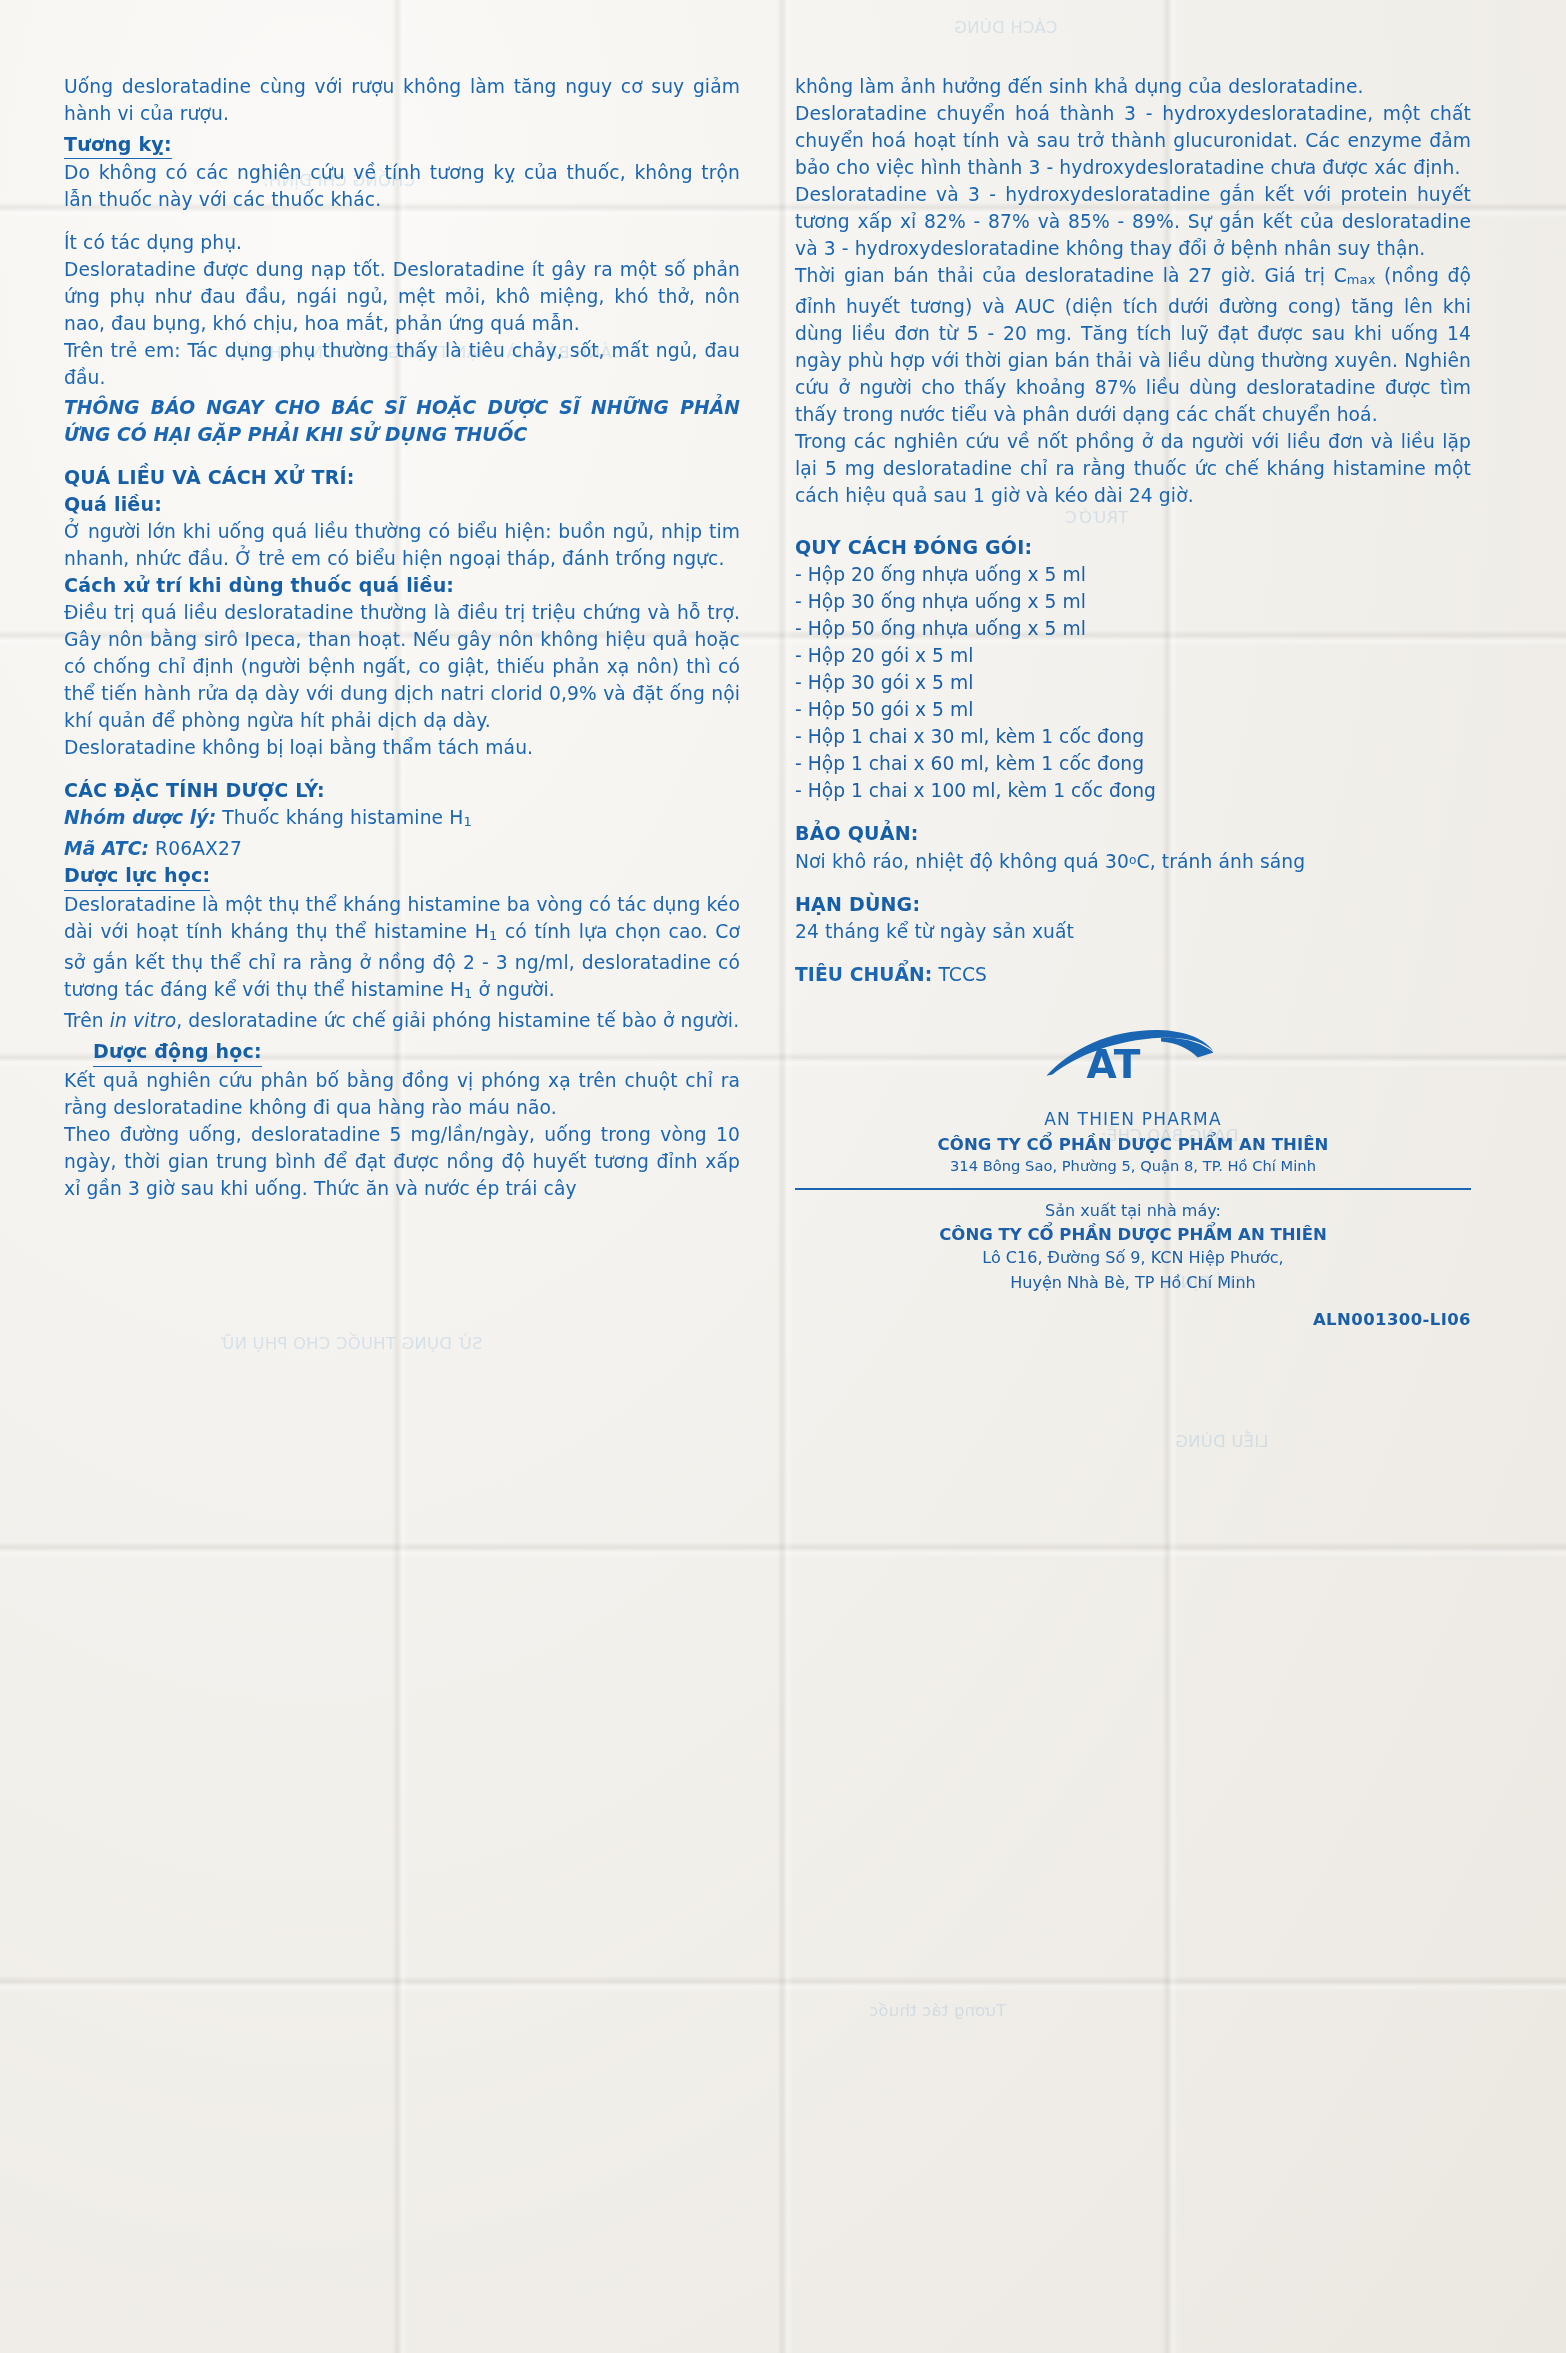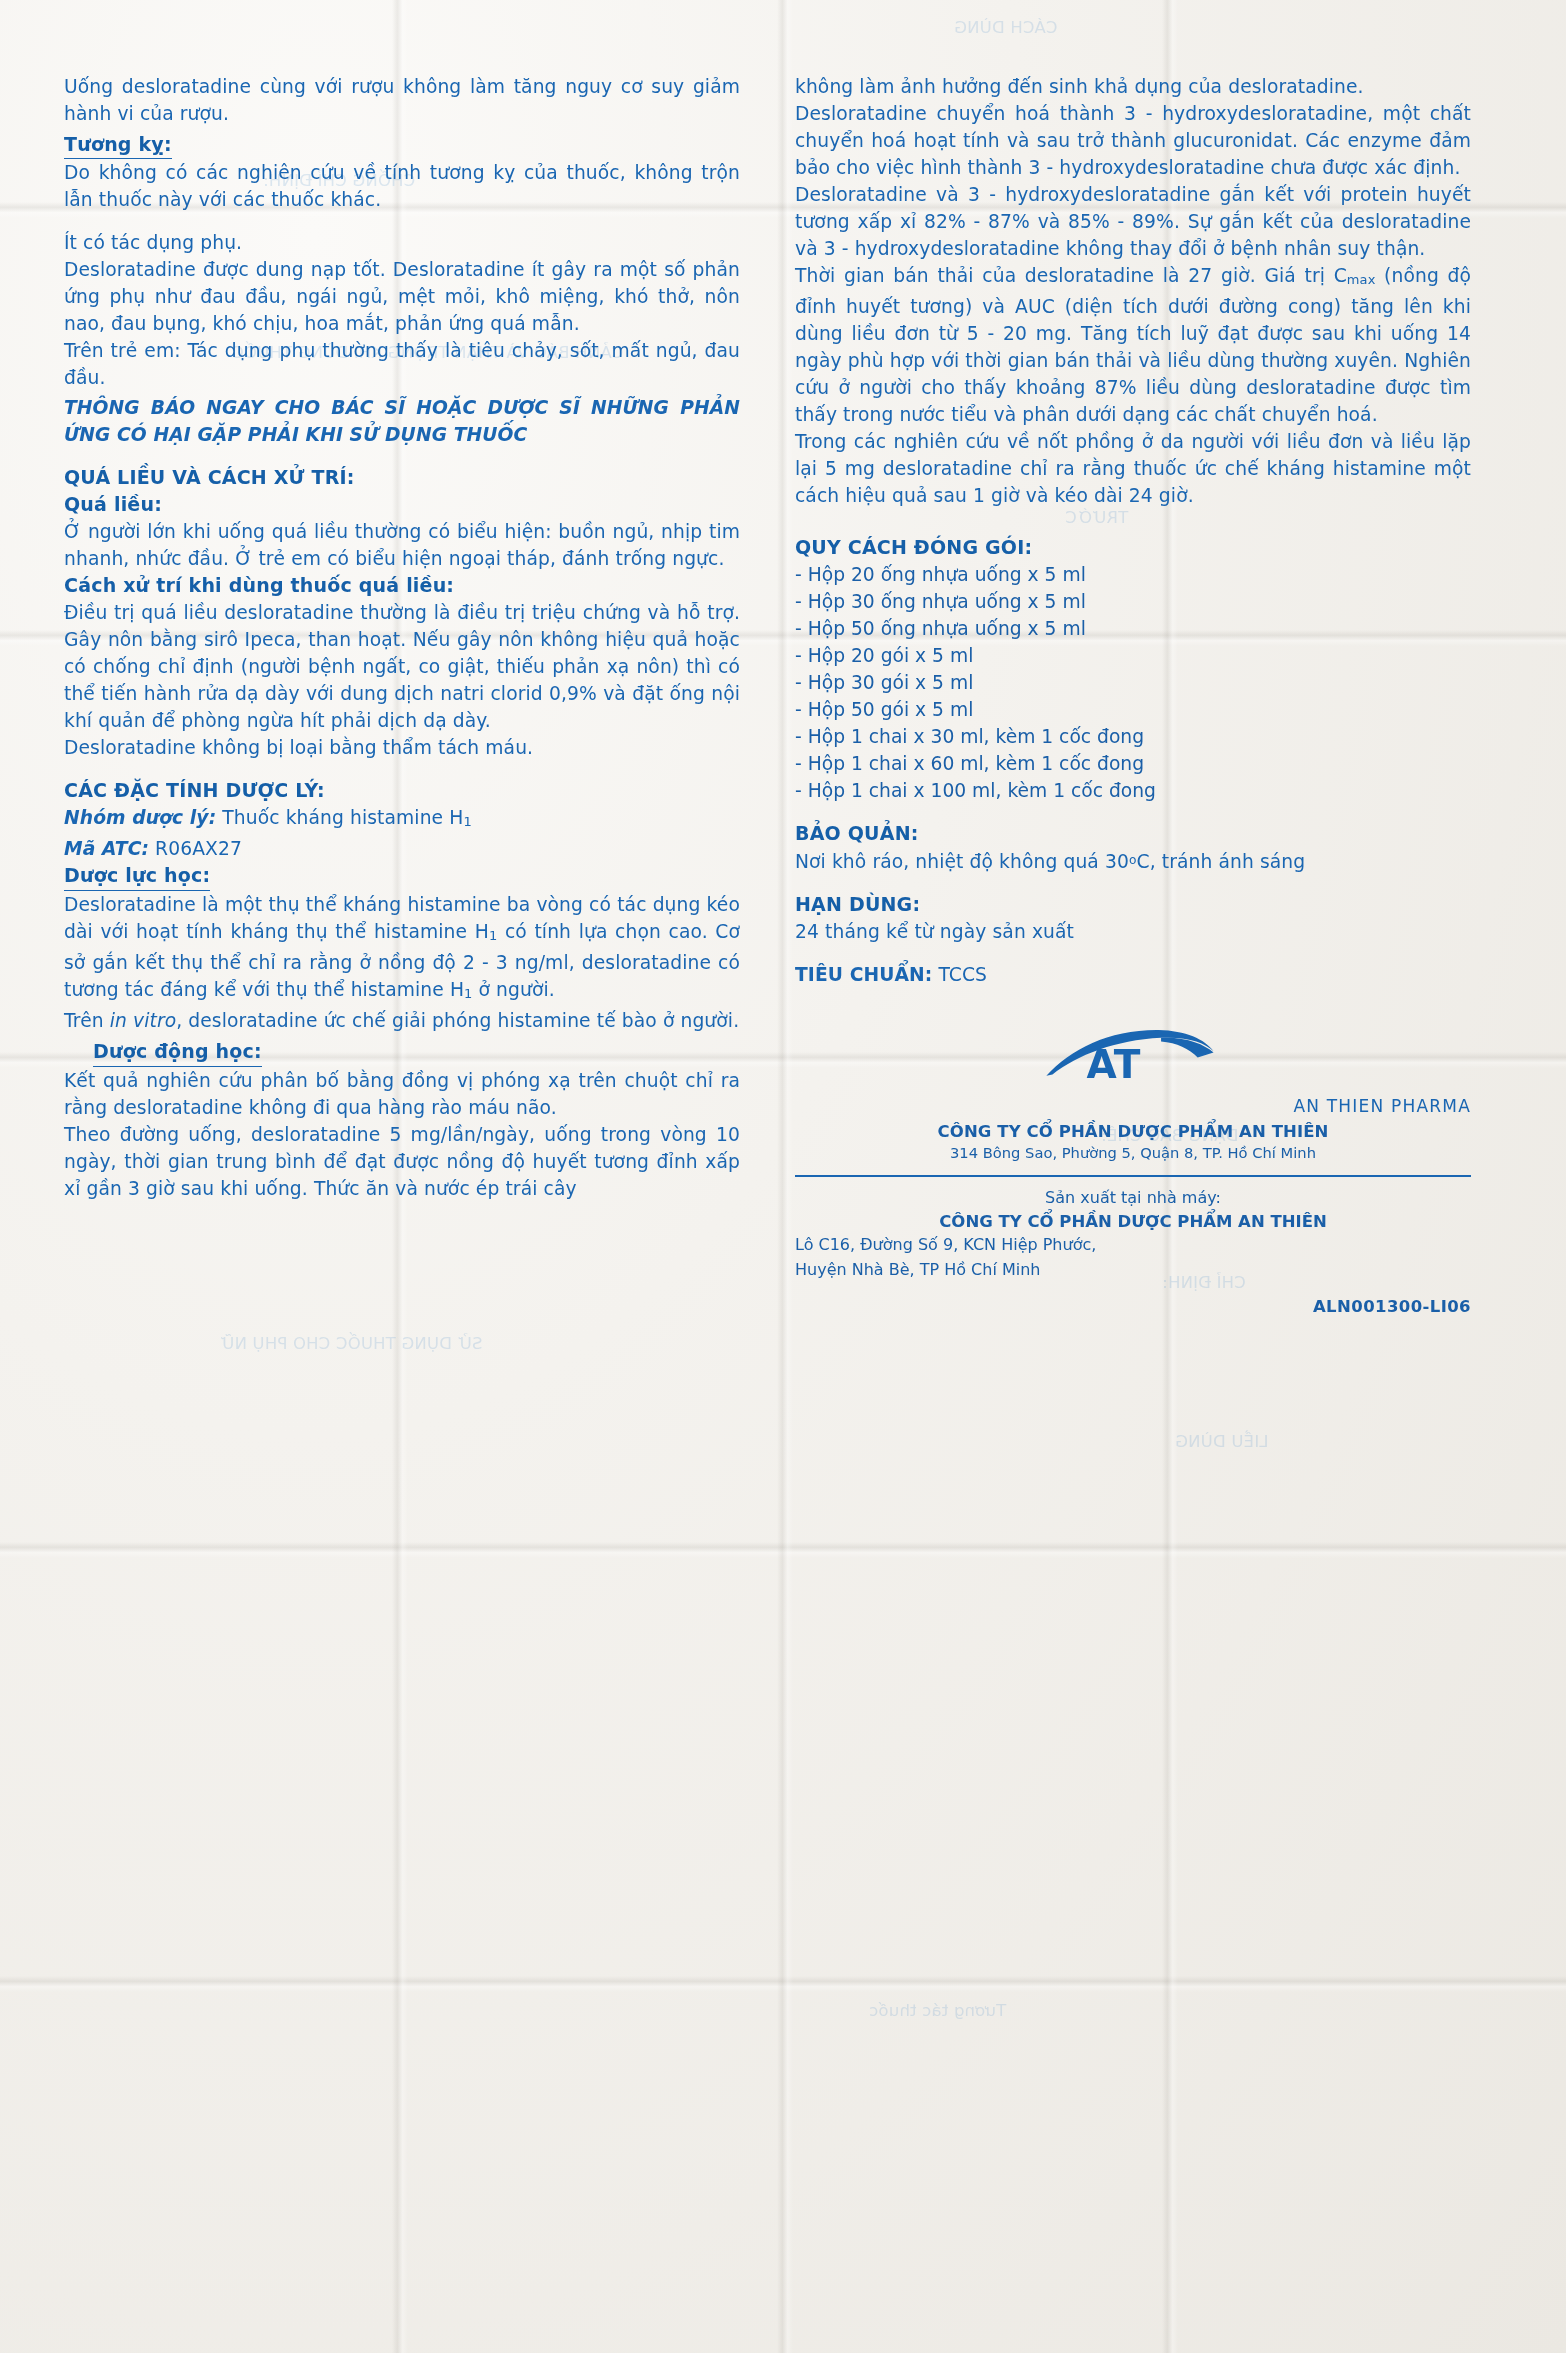--- a/index.html
+++ b/index.html
@@ -77,24 +77,24 @@
   .gap { height:16px; }
   .gap-l { height:24.5px; }
 
   .pkg-item { font-size:18.7px; line-height:27px; }
 
   .logo-wrap {
     margin-top:34px;
   }
   .logo-svg { display:block; margin:0 auto; }
   .brand {
-    text-align:right;
+    text-align:center;
     font-size:17px;
     letter-spacing:1.2px;
-    margin-top:2px;
+    margin-top:15px;
     color:#1a66b2;
   }
   .company {
     text-align:center;
     font-weight:bold;
     font-size:16.5px;
     margin-top:6.1px;
     letter-spacing:0.1px;
   }
   .address {
@@ -103,21 +103,21 @@
     margin-top:3.7px;
   }
   .rule {
     height:1.8px;
     background:#1a66b2;
     margin:13.5px 0 11px 0;
     width:100%;
   }
   .made-in { text-align:center; font-size:16px; }
   .factory { text-align:center; font-weight:bold; font-size:16.5px; margin-top:4.9px; }
-  .factory-addr { text-align:left; font-size:16px; margin-top:2.4px; line-height:23px; }
+  .factory-addr { text-align:center; font-size:16px; margin-top:2.4px; line-height:23px; }
   .code {
     text-align:right;
     font-weight:bold;
     font-size:16.5px;
     margin-top:16px;
     letter-spacing:0.4px;
   }
 </style>
 </head>
 <body>

